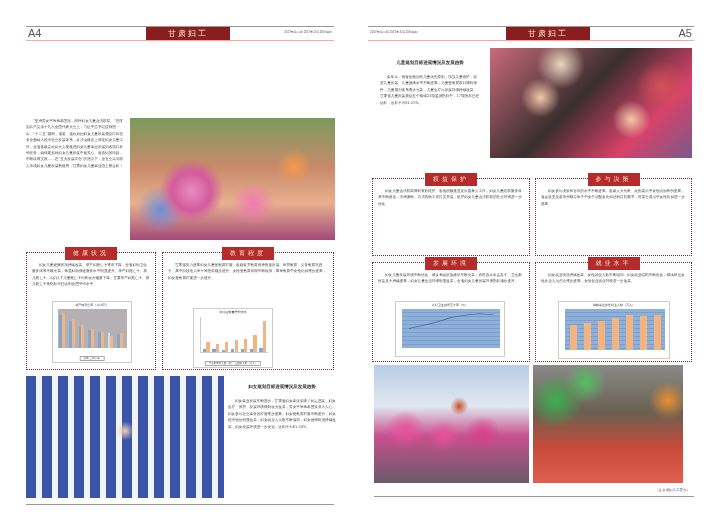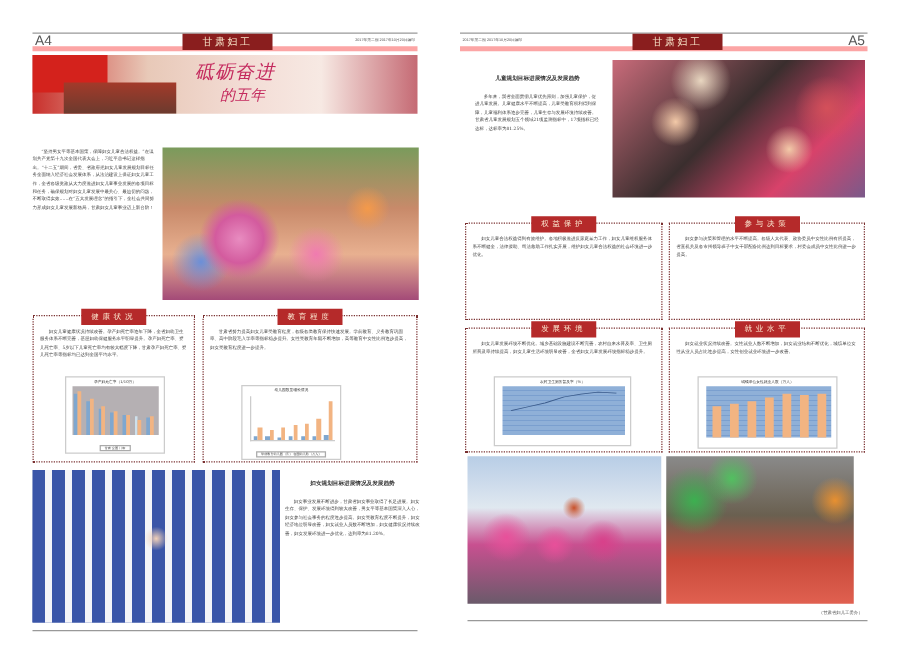--- a/index.html
+++ b/index.html
@@ -1,23 +1,23 @@
 <!DOCTYPE html>
 <html><head>
 <meta charset="utf-8">
 <style>
 *{box-sizing:border-box;margin:0;padding:0}
 body{width:720px;height:520px;background:#fff;font-family:"DejaVu Serif",serif;color:#333;position:relative;overflow:hidden}
 .page{position:absolute;top:0;height:520px}
 .left{left:0;width:360px}
 .right{left:360px;width:360px}
-.hdr{position:absolute;top:26px;height:15px;border-top:1px solid #999;border-bottom:4px solid #fca5a5;left:26px;right:26px}
+.hdr{position:absolute;top:26px;height:15px;border-top:1px solid #999;border-bottom:1px solid #fca5a5;left:26px;right:26px}
 .right .hdr{left:8px;right:26px}
 .pgno{position:absolute;top:0;font-family:"Liberation Sans",sans-serif;font-size:11px;color:#555;line-height:13px}
-.masthead{position:absolute;top:0;height:13px;width:72px;background:#8a1e1e;color:#f6e3c8;font-size:8px;text-align:center;line-height:13px;letter-spacing:2px}
+.masthead{position:absolute;top:0;height:13px;width:84px;background:#8a1e1e;color:#f6e3c8;font-size:8px;text-align:center;line-height:13px;letter-spacing:2px}
 .hdate{position:absolute;top:3px;font-size:3px;color:#555;font-family:"Liberation Sans",sans-serif}
 .banner{position:absolute;left:26px;top:44px;width:308px;height:47px;background:linear-gradient(90deg,#c9302c 0%,#e8c9b8 30%,#f3dcd5 55%,#f7e9e3 75%,#c56a74 100%);overflow:hidden}
 .banner .flag{position:absolute;left:0;top:0;width:60px;height:30px;background:#d4221c}
 .banner .gate{position:absolute;left:25px;top:22px;width:90px;height:25px;background:linear-gradient(#a33a2a,#6b3a2e)}
 .banner .btitle{position:absolute;left:130px;top:4px;font-size:15px;color:#c42a5e;font-style:italic;letter-spacing:1px}
 .banner .bsub{position:absolute;left:150px;top:24px;font-size:12px;color:#c42a5e;font-style:italic}
 .maintitle{position:absolute;left:26px;top:96px;width:308px;text-align:center;font-size:12.5px;font-weight:bold;color:#a5242a;letter-spacing:1px}
 .body-text{font-size:3.6px;line-height:6.4px;color:#444;text-indent:7px}
 .photo{position:absolute;overflow:hidden}
 .sect{position:absolute;border:1px dotted #7a3030}
@@ -35,26 +35,20 @@
 </head>
 <body>
 
 <div class="page left">
   <div class="hdr">
     <span class="pgno" style="left:2px">A4</span>
     <span class="masthead" style="left:120px">甘肃妇工</span>
     <span class="hdate" style="right:2px">2017年第二期  2017年10月20日编印</span>
   </div>
 
-  <div class="banner">
-    <div class="flag"></div>
-    <div class="gate"></div>
-    <div class="btitle">砥砺奋进</div>
-    <div class="bsub">的五年</div>
-  </div>
 
 
   <div class="body-text" style="position:absolute;left:26px;top:118px;width:100px;height:125px;overflow:hidden">“坚持男女平等基本国策，保障妇女儿童合法权益。”在谋划共产党第十九次全国代表大会上，习近平总书记这样指出。“十二五”期间，省委、省政府把妇女儿童发展规划目标任务全面纳入经济社会发展体系，从法治建设上保证妇女儿童工作，全省各级党政从大力度推进妇女儿童事业发展的各项目标和任务，确保规划对妇女儿童发展中最关心、最迫切的问题，不断取得实效……在“五大发展理念”的指引下，全社会共同努力形成妇女儿童发展新格局，甘肃妇女儿童事业迈上新台阶！</div>
 
   <div class="photo" style="left:130px;top:118px;width:205px;height:122px;background:radial-gradient(circle at 30% 60%,#e88cc0 0,#d35b9e 12%,transparent 20%),radial-gradient(circle at 60% 70%,#f07ab0 0,transparent 15%),radial-gradient(circle at 80% 40%,#f49a4a 0,transparent 10%),radial-gradient(circle at 15% 75%,#6b8fd8 0,transparent 12%),linear-gradient(#7a9b5c,#c88a6a 40%,#e8b090 70%,#a34a78)"></div>
 
   <div class="sect" style="left:26px;top:252px;width:130px;height:118px">
     <span class="sect-tag">健康状况</span>
     <div class="body-text" style="height:32px;overflow:hidden">妇女儿童健康状况持续改善。孕产妇死亡率逐年下降，全省妇幼卫生服务体系不断完善，基层妇幼保健服务水平明显提升。孕产妇死亡率、婴儿死亡率、5岁以下儿童死亡率均有较大幅度下降，甘肃孕产妇死亡率、婴儿死亡率等指标均已达到全国平均水平。</div>
     <div class="chart" style="left:25px;top:48px;width:80px;height:62px">

